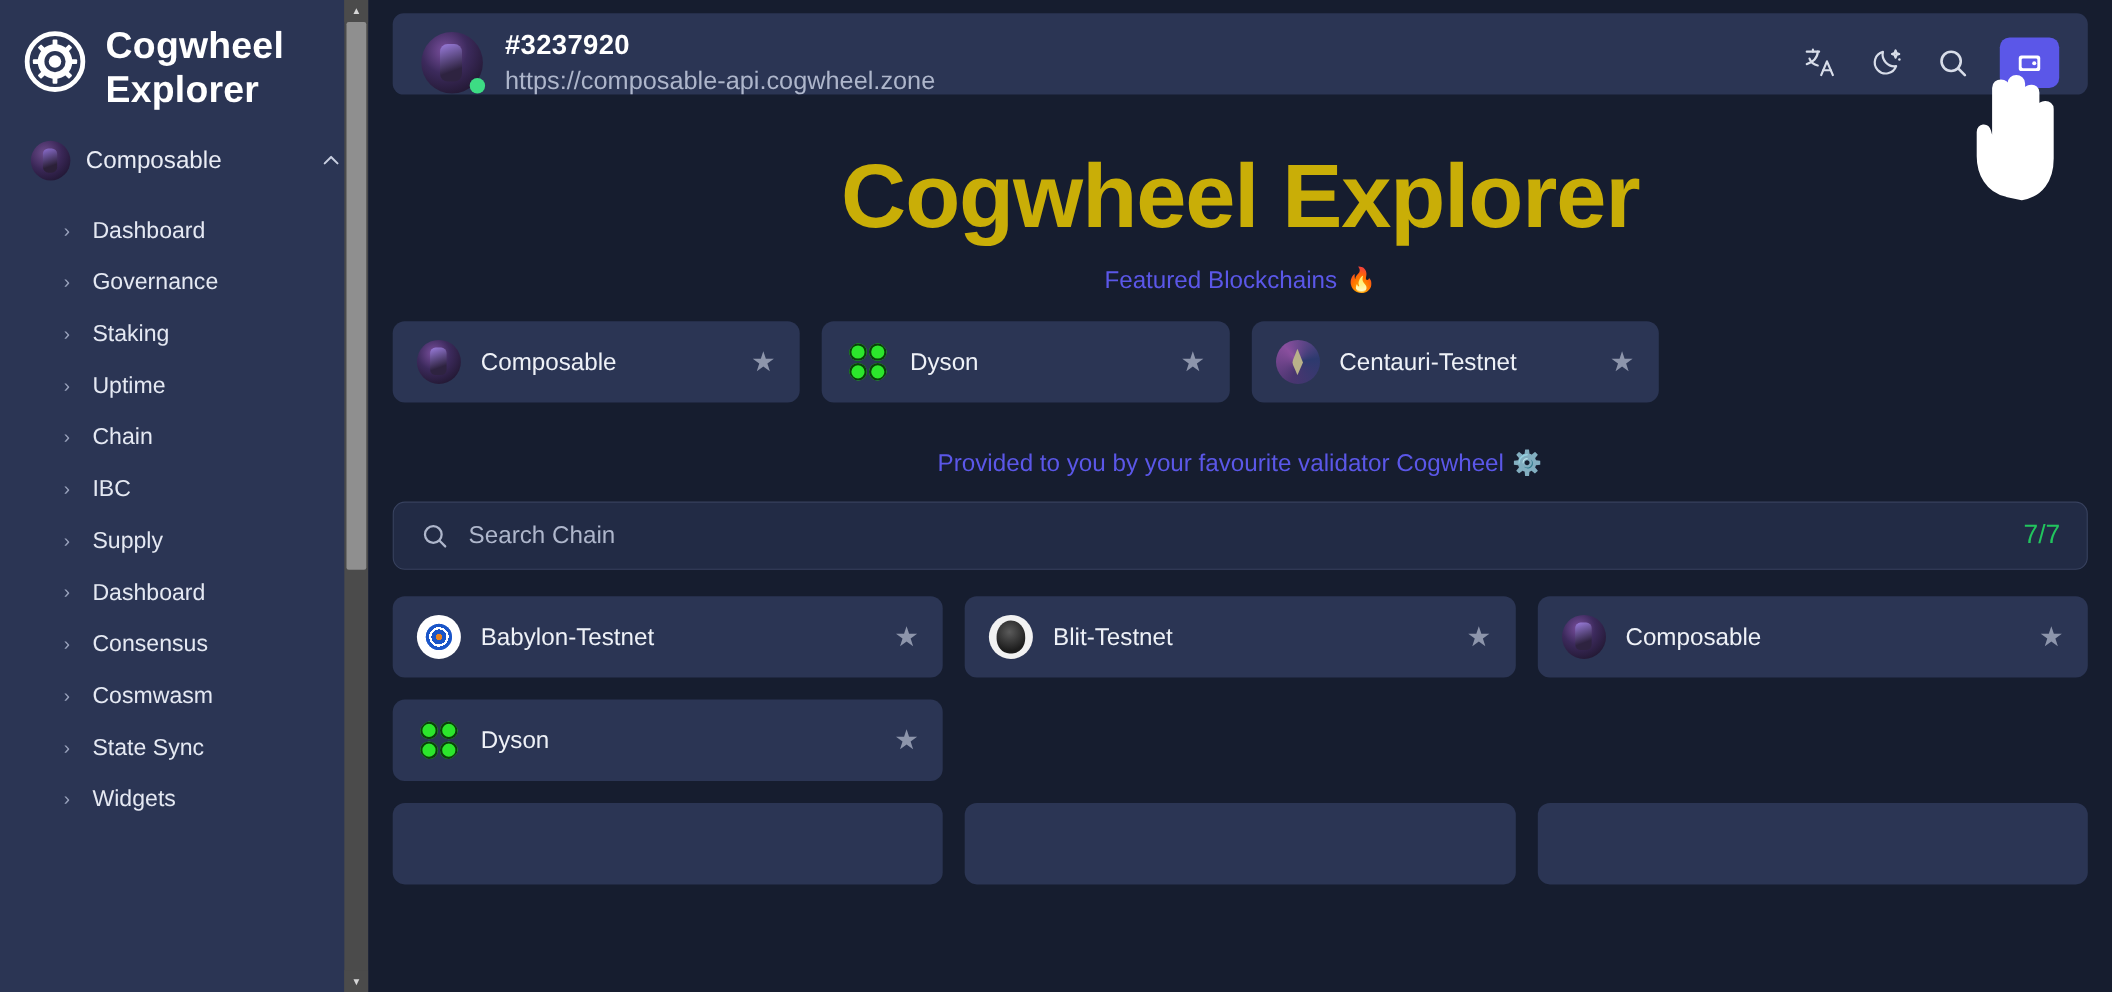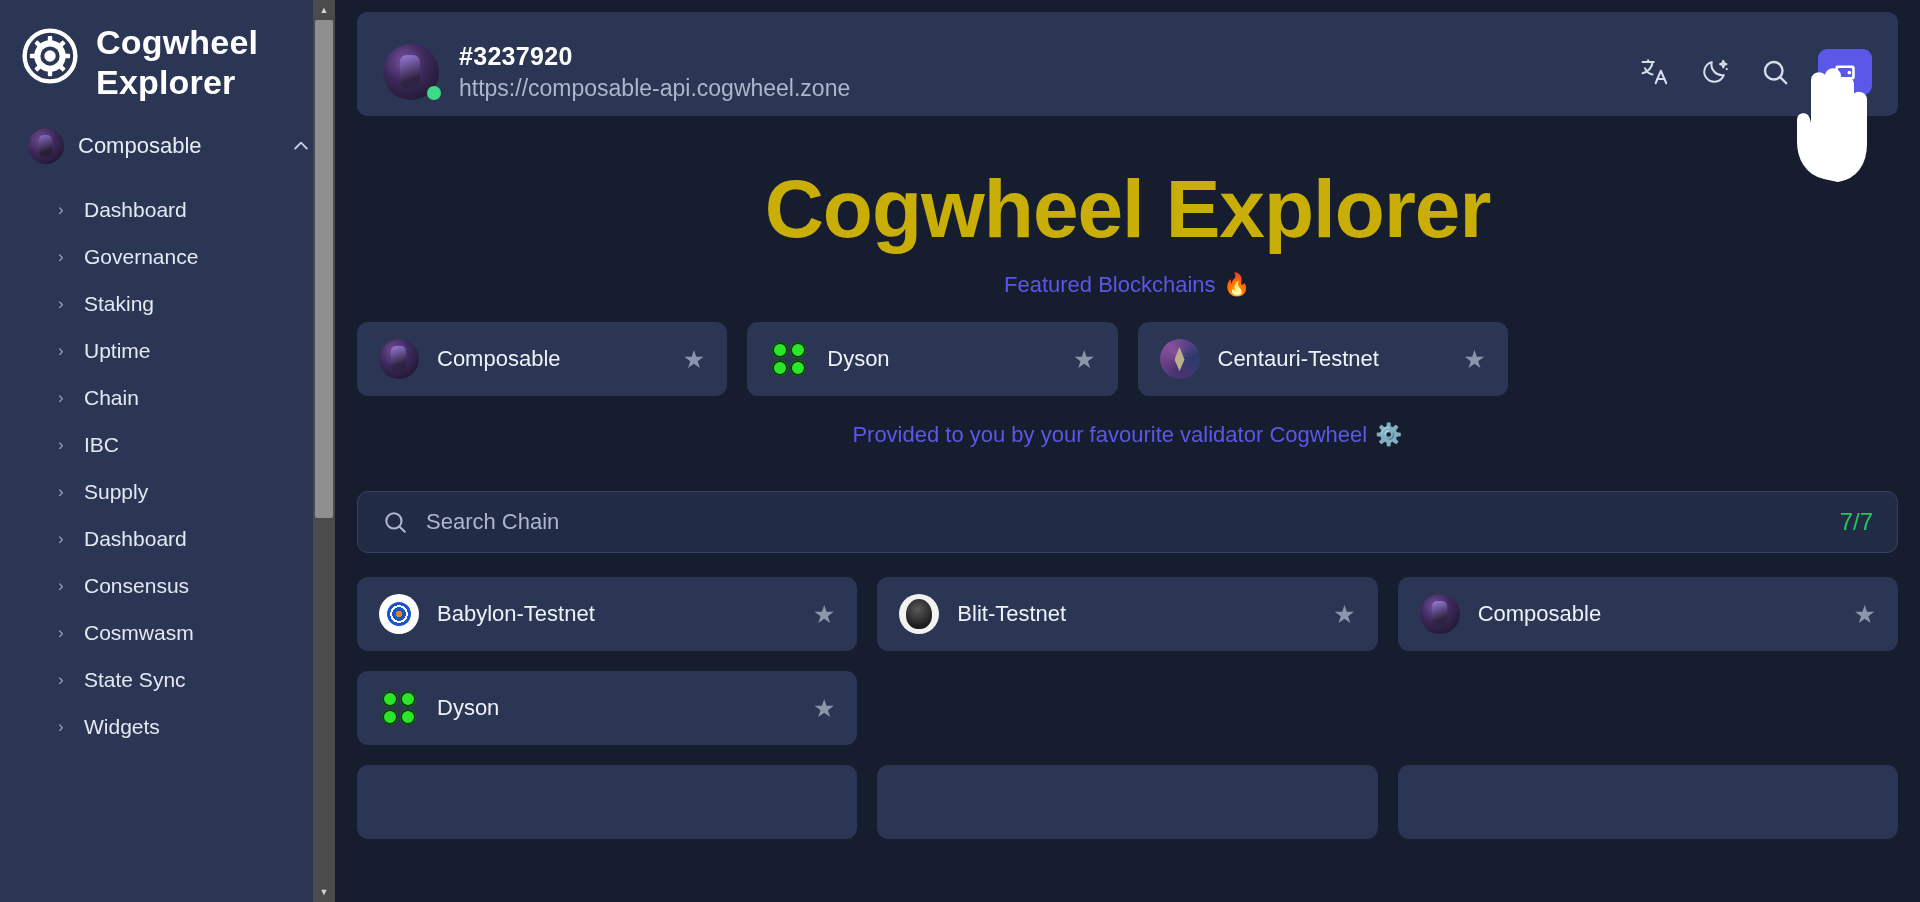--- a/index.html
+++ b/index.html
@@ -78,21 +78,21 @@
   
   #main {
     flex: 1; height: 902px; position: relative;
     background: #161d2f;
     padding: 12px 22px 0 22px;
     overflow: hidden;
   }
 
   
   #topbar {
-    height: 104px; border-radius: 10px;
+    height: 74px; border-radius: 10px;
     background: #2b3554;
     display: flex; align-items: center;
     padding: 16px 26px 0 26px;
   }
   .node-avatar-wrap { position: relative; width: 56px; height: 56px; flex: 0 0 56px; }
   .node-avatar {
     width: 56px; height: 56px; border-radius: 50%; overflow: hidden;
     background: radial-gradient(circle at 38% 30%, #7a4f9e 0%, #3c2a5c 40%, #16101f 100%);
     position: relative;
   }
@@ -180,21 +180,21 @@
     background: radial-gradient(circle, #e8821e 0 18%, #1a55c8 18% 40%, #ffffff 40% 52%, #1a55c8 52% 72%, #ffffff 72% 84%, #1a55c8 84% 100%);
   }
   .logo.blit { background:#f2f2f2; display:flex; align-items:center; justify-content:center; }
   .logo.blit::after {
     content:""; width:26px; height:30px; border-radius:50% 50% 45% 45%;
     background: radial-gradient(circle at 45% 35%, #5a5a5a 0%, #1d1d1d 70%);
   }
 
   
   #search-row {
-    margin-top: 43px; height: 62px; border-radius: 11px;
+    margin-top: 22px; height: 62px; border-radius: 11px;
     background: #222b45; border: 1px solid #38425f;
     display: flex; align-items: center; padding: 0 24px; gap: 18px;
   }
   #search-row .s-icon { color: #aeb6cb; display:flex; }
   #search-input {
     flex: 1; background: transparent; border: 0; outline: none;
     color: #e6eaf3; font-size: 22px; font-family: inherit;
   }
   #search-input::placeholder { color: #aeb6cb; }
   #search-count { color: #22c55e; font-size: 24px; }
@@ -380,21 +380,21 @@
     </div>
     <div class="chain-card">
       <span class="logo centauri"></span>
       <span class="label">Centauri-Testnet</span>
       <span class="star">★</span>
     </div>
     <div></div>
   </div>
 
   <div style="text-align:center; margin-top:26px;">
-    <span style="font-size:22px;color:#5b57e8;display:inline-flex;align-items:center;gap:8px;cursor:pointer;">
+    <span style="font-size:22px;color:#5b57e8;display:inline-flex;align-items:center;gap:8px;cursor:pointer;margin-top:16px;">
       <span>Provided to you by your favourite validator Cogwheel</span>
       <span>⚙️</span>
     </span>
   </div>
 
   <div id="search-row">
     <span class="s-icon">
       <svg viewBox="0 0 24 24" width="26" height="26" fill="none" stroke="currentColor" stroke-width="1.9" stroke-linecap="round">
         <circle cx="11" cy="11" r="7"></circle>
           <path d="M16.3 16.3L21 21"></path>

